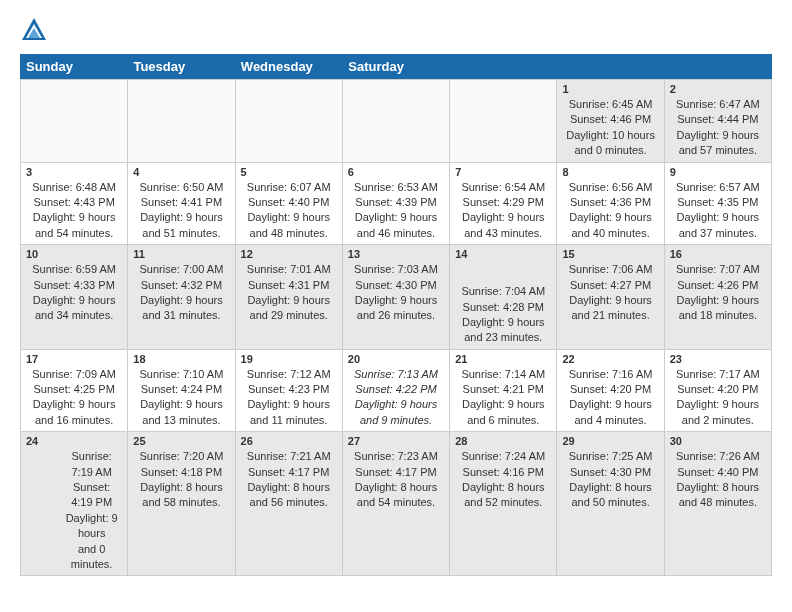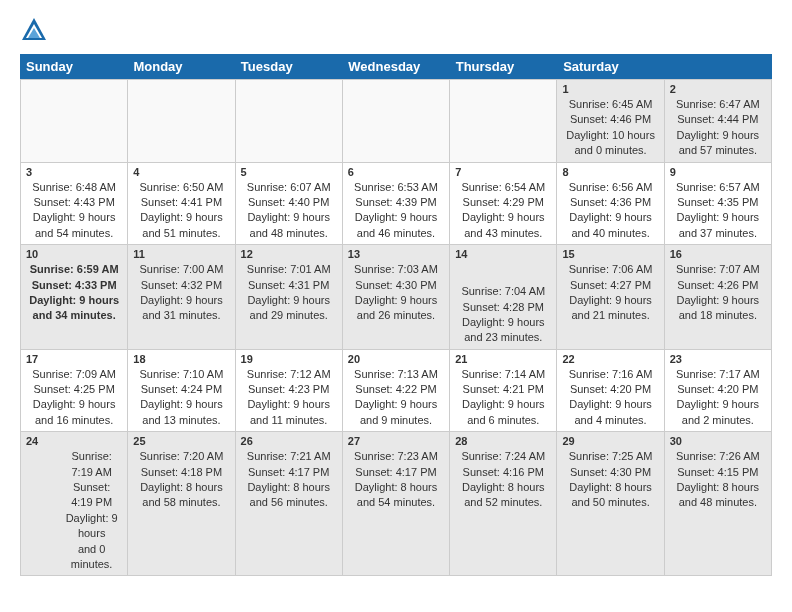--- a/index.html
+++ b/index.html
@@ -134,24 +134,22 @@
     </div>
     <div class="title-block">
       <div class="month-title"></div>
       <div class="location"></div>
     </div>
   </div>
 
   <div class="calendar">
     <div class="cal-header">
     <div class="cal-header-cell">Sunday</div>
-        <div class="cal-header-cell">Monday</div>
         <div class="cal-header-cell">Tuesday</div>
         <div class="cal-header-cell">Wednesday</div>
-        <div class="cal-header-cell">Thursday</div>
         <div class="cal-header-cell">Saturday</div>
       </div>
     <div class="cal-body">
     <div class="cal-week">
           <div class="empty-cell"></div>
           <div class="empty-cell"></div>
           <div class="empty-cell"></div>
           <div class="empty-cell"></div>
           <div class="empty-cell"></div>
           <div class="cal-cell shaded">
@@ -216,21 +214,21 @@
             <div class="day-num">9</div>
             <div class="day-info" style="white-space: pre-line;">Sunrise: 6:57 AM
 Sunset: 4:35 PM
 Daylight: 9 hours
 and 37 minutes.</div>
           </div>
         </div>
         <div class="cal-week">
           <div class="cal-cell shaded">
             <div class="day-num">10</div>
-            <div class="day-info" style="white-space: pre-line; font-weight: bold;">Sunrise: 6:59 AM
+            <div class="day-info" style="white-space: pre-line;">Sunrise: 6:59 AM
 Sunset: 4:33 PM
 Daylight: 9 hours
 and 34 minutes.</div>
           </div>
           <div class="cal-cell shaded">
             <div class="day-num">11</div>
             <div class="day-info" style="white-space: pre-line;">Sunrise: 7:00 AM
 Sunset: 4:32 PM
 Daylight: 9 hours
 and 31 minutes.</div>
@@ -288,21 +286,21 @@
           </div>
           <div class="cal-cell">
             <div class="day-num">19</div>
             <div class="day-info" style="white-space: pre-line;">Sunrise: 7:12 AM
 Sunset: 4:23 PM
 Daylight: 9 hours
 and 11 minutes.</div>
           </div>
           <div class="cal-cell">
             <div class="day-num">20</div>
-            <div class="day-info" style="white-space: pre-line;">Sunrise: 7:13 AM
+            <div class="day-info" style="white-space: pre-line; font-style: italic;">Sunrise: 7:13 AM
 Sunset: 4:22 PM
 Daylight: 9 hours
 and 9 minutes.</div>
           </div>
           <div class="cal-cell">
             <div class="day-num">21</div>
             <div class="day-info" style="white-space: pre-line;">Sunrise: 7:14 AM
 Sunset: 4:21 PM
 Daylight: 9 hours
 and 6 minutes.</div>
@@ -361,20 +359,20 @@
           <div class="cal-cell shaded">
             <div class="day-num">29</div>
             <div class="day-info" style="white-space: pre-line;">Sunrise: 7:25 AM
 Sunset: 4:30 PM
 Daylight: 8 hours
 and 50 minutes.</div>
           </div>
           <div class="cal-cell shaded">
             <div class="day-num">30</div>
             <div class="day-info" style="white-space: pre-line;">Sunrise: 7:26 AM
-Sunset: 4:15 PM
+Sunset: 4:40 PM
 Daylight: 8 hours
 and 48 minutes.</div>
           </div>
         </div>
       </div>
   </div>
 </div>
 
 </body></html>

